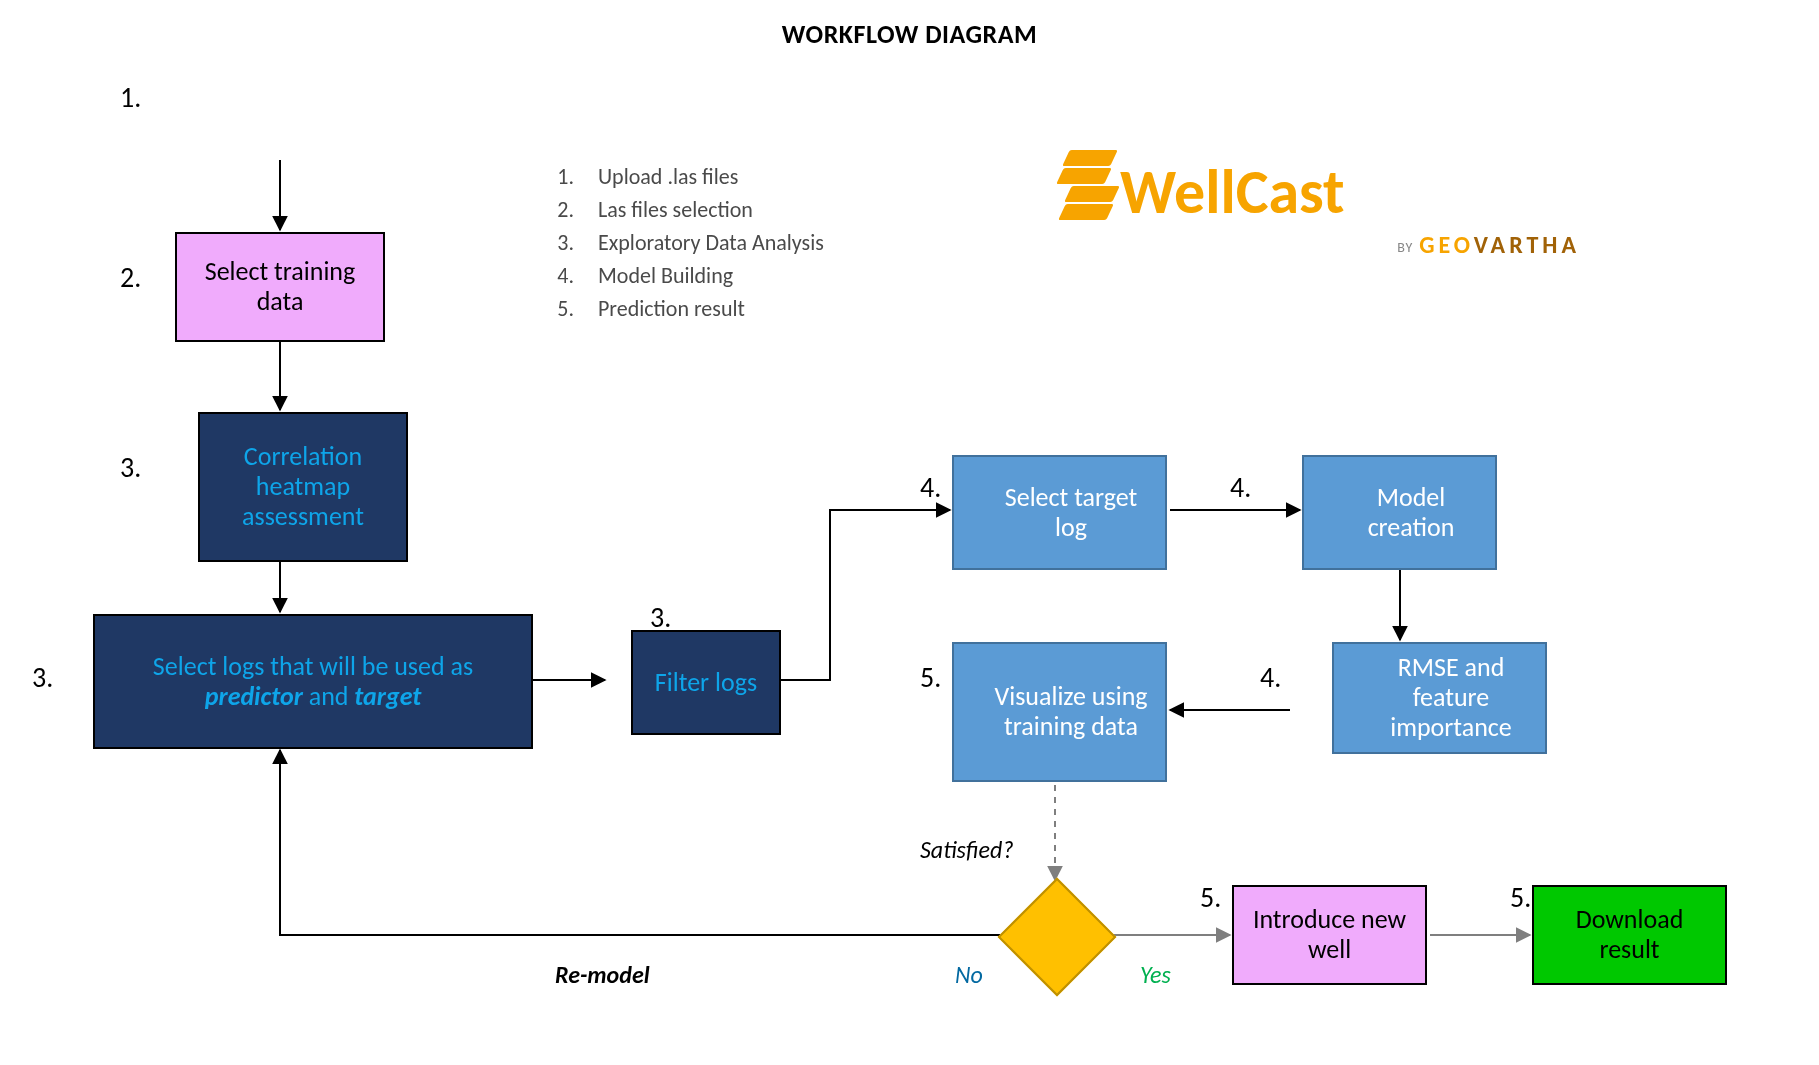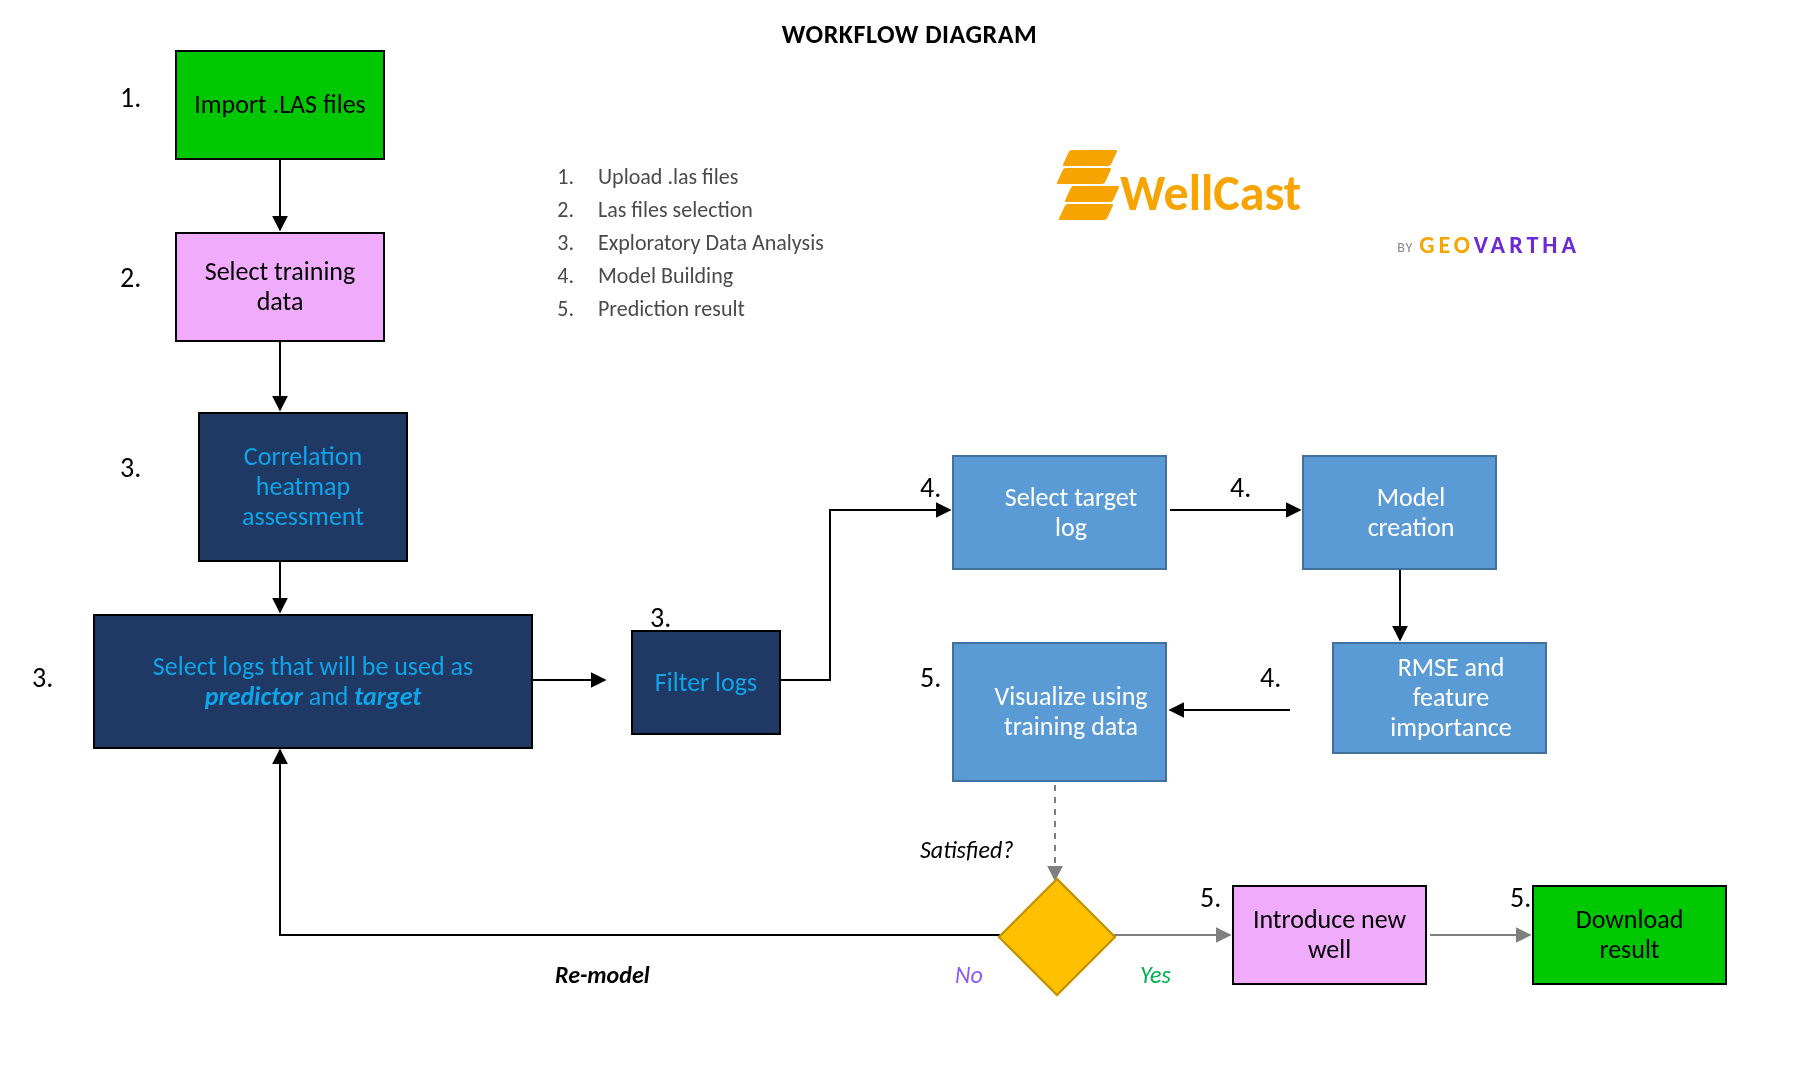--- a/index.html
+++ b/index.html
@@ -50,21 +50,21 @@
   .green  { background: #00c800; color: #000; }
   .yellow { background: #f0abfc; color: #000; }
   .navy   { background: #1f3864; color: #0ea5e9; border-color: #000; margin-left: 23px; }
   .blue   { background: #5b9bd5; color: #fff; border-color: #41719c; padding-left: 33px; }
 
   .edge-label {
     position: absolute;
     font-size: 24px;
     font-style: italic;
   }
-  .edge-label.red   { color: #8b5cf6; }
+  .edge-label.red   { color: #0369a1; }
   .edge-label.greenTxt { color: #00b050; }
 
   .legend {
     position: absolute;
     top: 160px;
     left: 550px;
     font-size: 22px;
     color: #4a4a4a;
     line-height: 1.5;
   }
@@ -72,21 +72,21 @@
   .legend .num { width: 24px; text-align: right; }
 
   
   .logo {
     position: absolute;
     top: 150px;
     left: 1060px;
     width: 520px;
   }
   .logo .wc {
-    font-size: 50px;
+    font-size: 62px;
     font-weight: 600;
     color: #f7a400;
     display: flex;
     align-items: center;
     letter-spacing: 0px;
   }
   .logo .bolt {
     width: 50px; height: 84px;
     margin-right: 10px;
     position: relative;
@@ -104,21 +104,21 @@
   .logo .bolt span:nth-child(4){ top:54px; left:2px; }
   .logo .sub {
     text-align: right;
     margin-top: -4px;
     font-size: 24px;
     letter-spacing: 4px;
     color: #4ba7cf;
   }
   .logo .sub .by { font-size: 14px; letter-spacing: 1px; color:#888; margin-right:6px; vertical-align: middle;}
   .logo .sub .geo { color: #f7a400; font-weight:700; }
-  .logo .sub .vartha { color: #6d28d9; font-weight:700; }
+  .logo .sub .vartha { color: #a16207; font-weight:700; }
 
   .diamond {
     position: absolute;
     width: 80px; height: 80px;
     background: #ffc000;
     border: 2px solid #bf9000;
     transform: rotate(45deg);
   }
 
   .bold-italic   { font-weight: 700; font-style: italic; }
@@ -208,21 +208,20 @@
   <div class="step-no" style="top:450px;left:120px">3.</div>
   <div class="step-no" style="top:660px;left:32px">3.</div>
   <div class="step-no" style="top:600px;left:650px">3.</div>
   <div class="step-no" style="top:470px;left:920px">4.</div>
   <div class="step-no" style="top:470px;left:1230px">4.</div>
   <div class="step-no" style="top:660px;left:1260px">4.</div>
   <div class="step-no" style="top:660px;left:920px">5.</div>
   <div class="step-no" style="top:880px;left:1200px">5.</div>
   <div class="step-no" style="top:880px;left:1510px">5.</div>
 
-  <div class="box green" style="top:50px;  left:175px; width:210px; height:110px">Import .LAS files</div>
   <div class="box yellow" style="top:232px; left:175px; width:210px; height:110px">Select training data</div>
   <div class="box navy" style="top:412px; left:175px; width:210px; height:150px">Correlation heatmap assessment</div>
 
   <div class="box navy" style="top:614px; left:70px; width:440px; height:135px">
     <span>
       <span>Select logs that will be used as </span><span class="bold-italic">predictor</span><span> and </span><span class="bold-italic">target</span>
     </span>
   </div>
 
   <div class="box navy" style="top:630px; left:608px; width:150px; height:105px">Filter logs</div>

